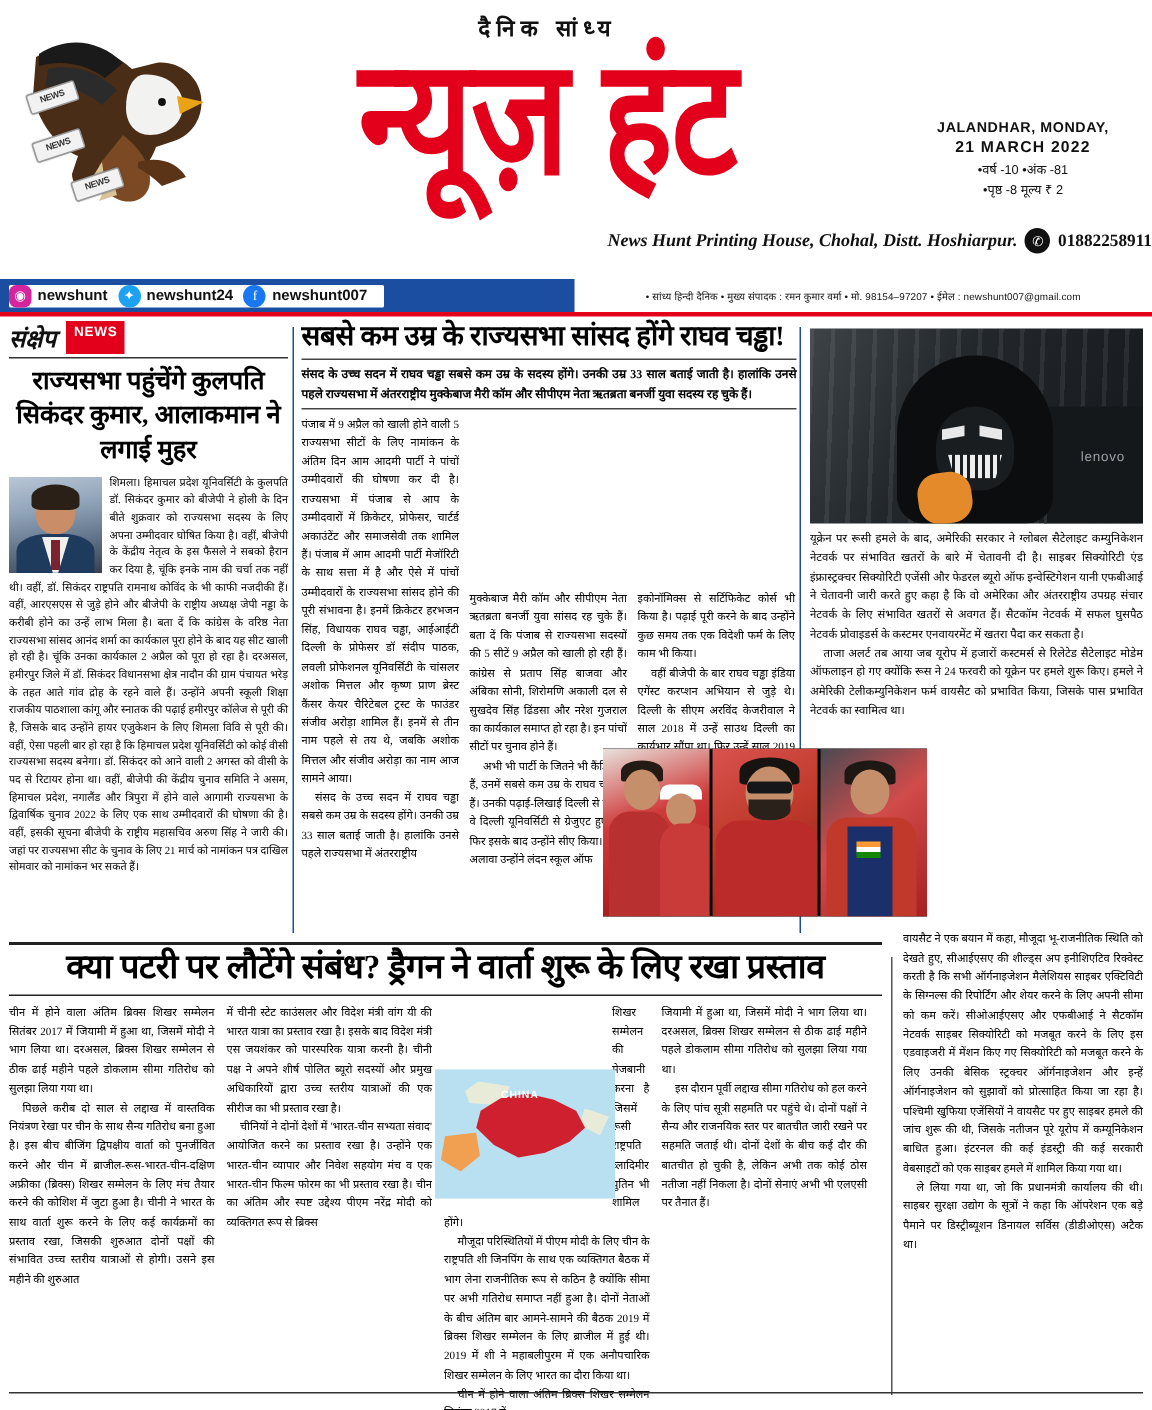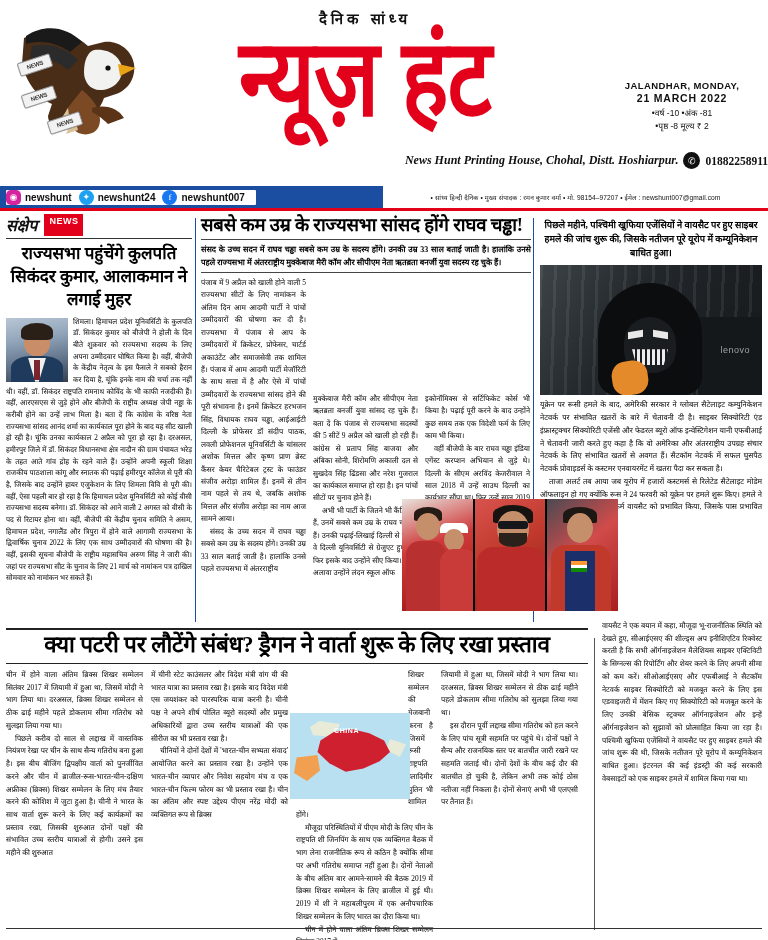--- a/index.html
+++ b/index.html
@@ -390,21 +390,20 @@
               <p class="noind">इकोनॉमिक्स से सर्टिफिकेट कोर्स भी किया है। पढ़ाई पूरी करने के बाद उन्होंने कुछ समय तक एक विदेशी फर्म के लिए काम भी किया।</p>
               <p>वहीं बीजेपी के बार राघव चड्ढा इंडिया एगेंस्ट करप्शन अभियान से जुड़े थे। दिल्ली के सीएम अरविंद केजरीवाल ने साल 2018 में उन्हें साउथ दिल्ली का कार्यभार सौंपा था। फिर उन्हें साल 2019 के लोकसभा चुनाव में साउथ दिल्ली से पार्टी का उम्मीदवार भी बनाया गया। हालांकि बीजेपी नेता रमेश बिधुड़ी से करीब दो लाख वोटों से वे हार गए और संसद जाने की उनकी तमन्ना अधूरी रह गई। अब पूरी संभावना है कि वे राज्यसभा सदस्य के तौर पर संसद पहुंचेंगे।</p>
             </div>
         </div>
       </div>
     </div>
 
     <div class="vdiv2"></div>
 
     <div class="col-right">
-      <div class="sub-right">पिछले महीने, पश्चिमी खुफिया एजेंसियों ने वायसैट पर हुए साइबर हमले की जांच शुरू की, जिसके नतीजन पूरे यूरोप में कम्यूनिकेशन बाधित हुआ।</div>
       <div class="photo-right">
         <span class="pr-stripes"></span>
         <span class="pr-lap"></span>
         <span class="pr-lapl">lenovo</span>
         <span class="pr-hood"></span>
         <span class="pr-mask"></span>
         <span class="pr-eye pr-eyeL"></span>
           <span class="pr-eye pr-eyeR"></span>
         <span class="pr-teeth"></span>
         <span class="pr-hand"></span>
@@ -451,18 +450,19 @@
             <p>इस दौरान पूर्वी लद्दाख सीमा गतिरोध को हल करने के लिए पांच सूत्री सहमति पर पहुंचे थे। दोनों पक्षों ने सैन्य और राजनयिक स्तर पर बातचीत जारी रखने पर सहमति जताई थी। दोनों देशों के बीच कई दौर की बातचीत हो चुकी है, लेकिन अभी तक कोई ठोस नतीजा नहीं निकला है। दोनों सेनाएं अभी भी एलएसी पर तैनात हैं।</p>
           </div>
       </div>
     </div>
 
     <div class="vdiv3"></div>
 
     <div class="bot-right">
       <div class="bot-right-body">
         <p class="noind">वायसैट ने एक बयान में कहा, मौजूदा भू-राजनीतिक स्थिति को देखते हुए, सीआईएसए की शील्ड्स अप इनीशिएटिव रिक्वेस्ट करती है कि सभी ऑर्गनाइजेशन मैलेशियस साइबर एक्टिविटी के सिग्नल्स की रिपोर्टिंग और शेयर करने के लिए अपनी सीमा को कम करें। सीओआईएसए और एफबीआई ने सैटकॉम नेटवर्क साइबर सिक्योरिटी को मजबूत करने के लिए इस एडवाइजरी में मेंशन किए गए सिक्योरिटी को मजबूत करने के लिए उनकी बेसिक स्ट्रक्चर ऑर्गनाइजेशन और इन्हें ऑर्गनाइजेशन को सुझावों को प्रोत्साहित किया जा रहा है। पश्चिमी खुफिया एजेंसियों ने वायसैट पर हुए साइबर हमले की जांच शुरू की थी, जिसके नतीजन पूरे यूरोप में कम्यूनिकेशन बाधित हुआ। इंटरनल की कई इंडस्ट्री की कई सरकारी वेबसाइटों को एक साइबर हमले में शामिल किया गया था।</p>
+        <p>ले लिया गया था, जो कि प्रधानमंत्री कार्यालय की थी। साइबर सुरक्षा उद्योग के सूत्रों ने कहा कि ऑपरेशन एक बड़े पैमाने पर डिस्ट्रीब्यूशन डिनायल सर्विस (डीडीओएस) अटैक था।</p>
       </div>
     </div>
   </div>
 
   <div class="rule-bot-final"></div>
 </div>
 
 </body></html>

